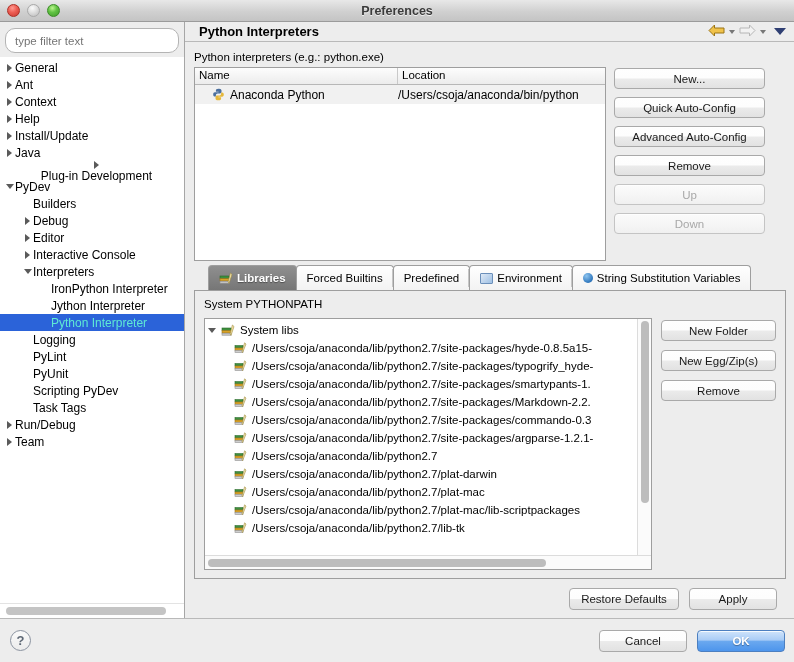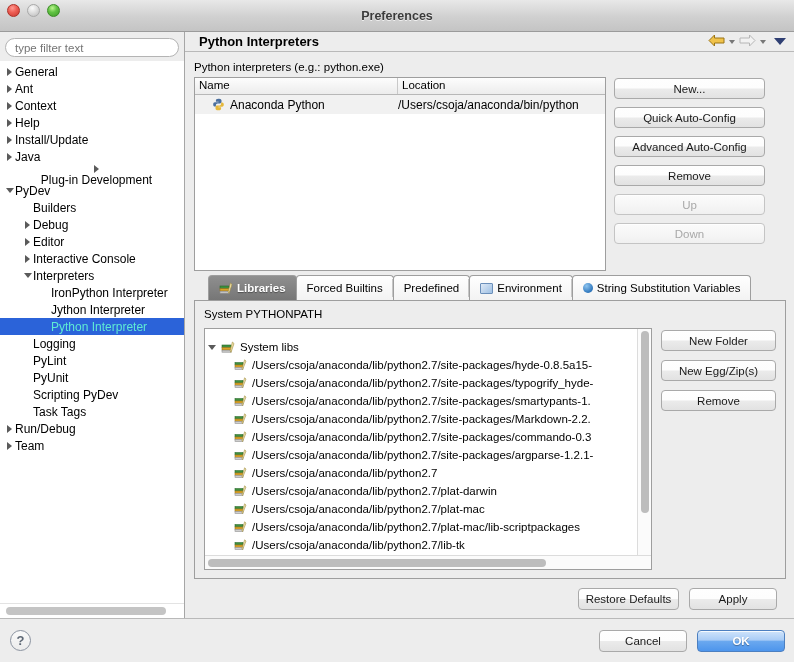--- a/index.html
+++ b/index.html
@@ -15,21 +15,21 @@
   
   #window {
     position: relative;
     width: 794px; height: 662px;
     background: #ededed;
     display: flex; flex-direction: column;
   }
 
   
   #titlebar {
-    height: 32px;
+    height: 22px;
     background: linear-gradient(180deg, #e8e8e8 0%, #d0d0d0 55%, #c4c4c4 100%);
     border-bottom: 1px solid #9b9b9b;
     position: relative;
     display: flex; align-items: center;
     flex: none;
   }
   #traffic { position: absolute; left: 7px; top: 4px; display: flex; gap: 7px; }
   .light { width: 13px; height: 13px; border-radius: 50%; }
   .light.close {
     background: radial-gradient(circle at 40% 28%, #ff9a92 0%, #ee5f55 42%, #c8382f 100%);
@@ -55,21 +55,21 @@
 
   
   #sidebar {
     width: 185px; flex: none;
     background: #ffffff;
     border-right: 1px solid #a6a6a6;
     display: flex; flex-direction: column;
   }
   #filter-wrap { padding: 6px 5px 4px 5px; background: #ededed; }
   #filter-input {
-    width: 100%; height: 19px;
+    width: 100%; height: 25px;
     border: 1px solid #b4b4b4; border-radius: 10px;
     background: #fff;
     padding: 0 9px;
     font-family: "Liberation Sans", sans-serif;
     font-size: 11.5px; color: #8a8a8a;
     outline: none;
   }
   #tree-scroll {
     flex: 1; overflow: hidden; background: #fff;
     padding-top: 2px;
@@ -207,21 +207,21 @@
     position: relative; z-index: 1;
   }
   #panel-row { flex: 1; min-height: 0; display: flex; gap: 9px; margin-top: 4px; }
 
   #libbox {
     flex: 1; min-width: 0;
     border: 1px solid #9e9e9e; background: #fff;
     display: flex; flex-direction: column; overflow: hidden;
   }
   #libscroll { flex: 1; display: flex; min-height: 0; }
-  #liblist { flex: 1; min-width: 0; overflow: hidden; padding-top: 2px; margin-top: 7px; }
+  #liblist { flex: 1; min-width: 0; overflow: hidden; padding-top: 2px; }
   .lrow { height: 18px; display: flex; align-items: center; gap: 5px;
           white-space: nowrap; font-size: 11.5px; padding-right: 3px; }
   .lrow.root { padding-left: 3px; }
   .lrow.child { padding-left: 29px; }
   .lrow .twist { width: 0; height: 0; flex: none;
     border-top: 5px solid #5a5a5a; border-left: 4px solid transparent; border-right: 4px solid transparent; }
   #lib-vscroll { width: 14px; flex: none; background: #fbfbfb; border-left: 1px solid #dcdcdc;
                  display: flex; justify-content: center; padding: 2px 0; }
   #lib-vthumb { width: 8px; border-radius: 4px; background: #bdbdbd; height: 182px; }
   #lib-hscroll { height: 14px; flex: none; background: #fbfbfb; border-top: 1px solid #dcdcdc;
@@ -613,21 +613,21 @@
               <div id="libbtns">
                   <div class="btn lib">New Folder</div>
                   <div class="btn lib">New Egg/Zip(s)</div>
                   <div class="btn lib">Remove</div>
                 </div>
             </div>
           </div>
         </div>
 
         <div id="bottom-btns">
-            <div class="btn foot" style="width: 101px;">Restore Defaults</div>
+            <div class="btn foot" style="width: 110px;">Restore Defaults</div>
             <div class="btn foot">Apply</div>
           </div>
       </div>
     </div>
   </div>
 
   <div id="footer">
     <div id="helpbtn">?</div>
     <div id="footer-right">
       <div class="btn foot">Cancel</div>

